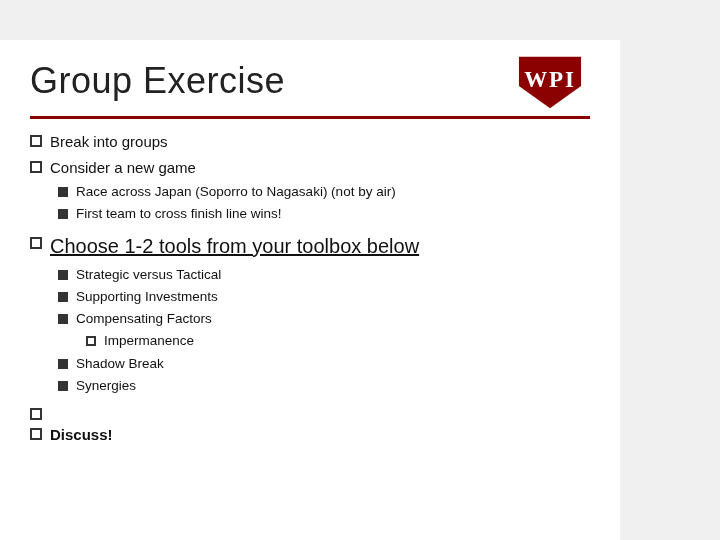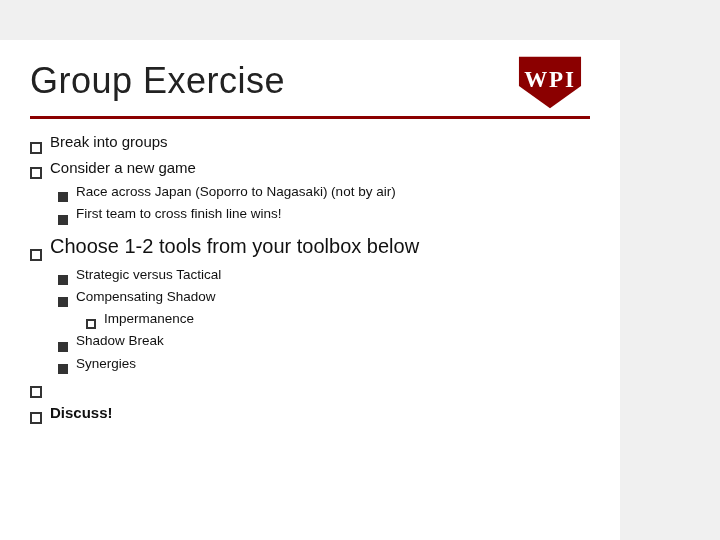--- a/index.html
+++ b/index.html
@@ -59,21 +59,21 @@
     }
 
     .content {
       font-size: 15px;
       line-height: 1.5;
       color: #111111;
     }
 
     .bullet-item {
       display: flex;
-      align-items: flex-end;
+      align-items: flex-start;
       margin-bottom: 4px;
     }
 
     .bullet-square {
       width: 12px;
       height: 12px;
       border: 2px solid #333;
       display: inline-block;
       margin-right: 8px;
       margin-top: 4px;
@@ -104,20 +104,21 @@
     .level3 {
       font-size: 13.5px;
       margin-left: 56px;
       margin-bottom: 2px;
     }
 
     .large-text {
       font-size: 20px;
       margin-bottom: 4px;
       margin-top: 4px;
+      text-decoration: underline;
     }
 
     .bold-italic {
       font-weight: bold;
       font-style: italic;
     }
 
     .last-section {
       margin-top: 6px;
     }
@@ -174,24 +175,28 @@
     <div class="bullet-item level1 large-text" style="margin-top:6px;">
       <span class="bullet-square" style="margin-top:6px;"></span>
       <span>Choose 1-2 tools from your toolbox below</span>
     </div>
 
     <div class="bullet-item level2">
       <span class="bullet-filled"></span>
       <span>Strategic versus Tactical</span>
     </div>
 
-
-    <div class="bullet-item level2">
-      <span class="bullet-filled"></span>
-      <span>Compensating Shadow</span>
+    <div class="bullet-item level2">
+      <span class="bullet-filled"></span>
+      <span>Supporting Investments</span>
+    </div>
+
+    <div class="bullet-item level2">
+      <span class="bullet-filled"></span>
+      <span>Compensating Factors</span>
     </div>
 
     <div class="bullet-item level3">
       <span class="bullet-square" style="width:10px;height:10px;margin-top:5px;"></span>
       <span>Impermanence</span>
     </div>
 
     <div class="bullet-item level2">
       <span class="bullet-filled"></span>
       <span>Shadow Break</span>

